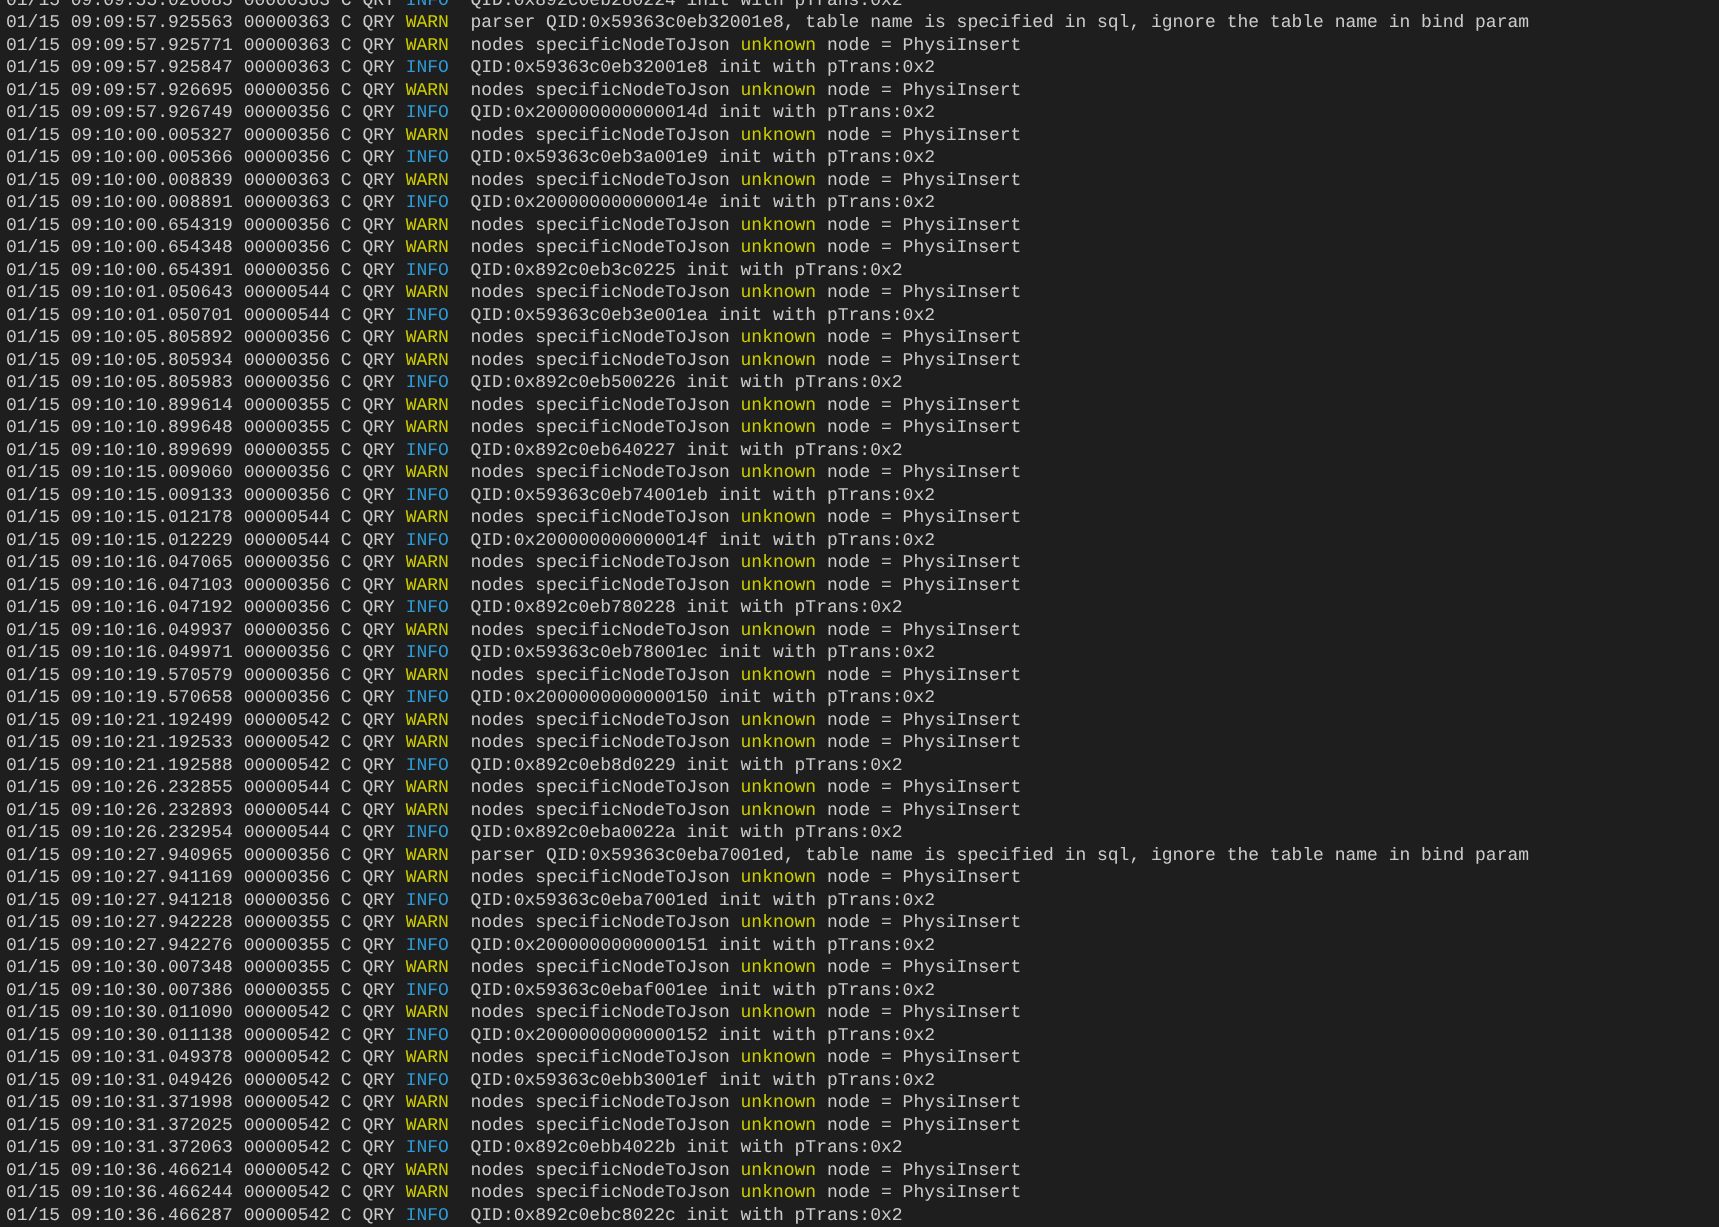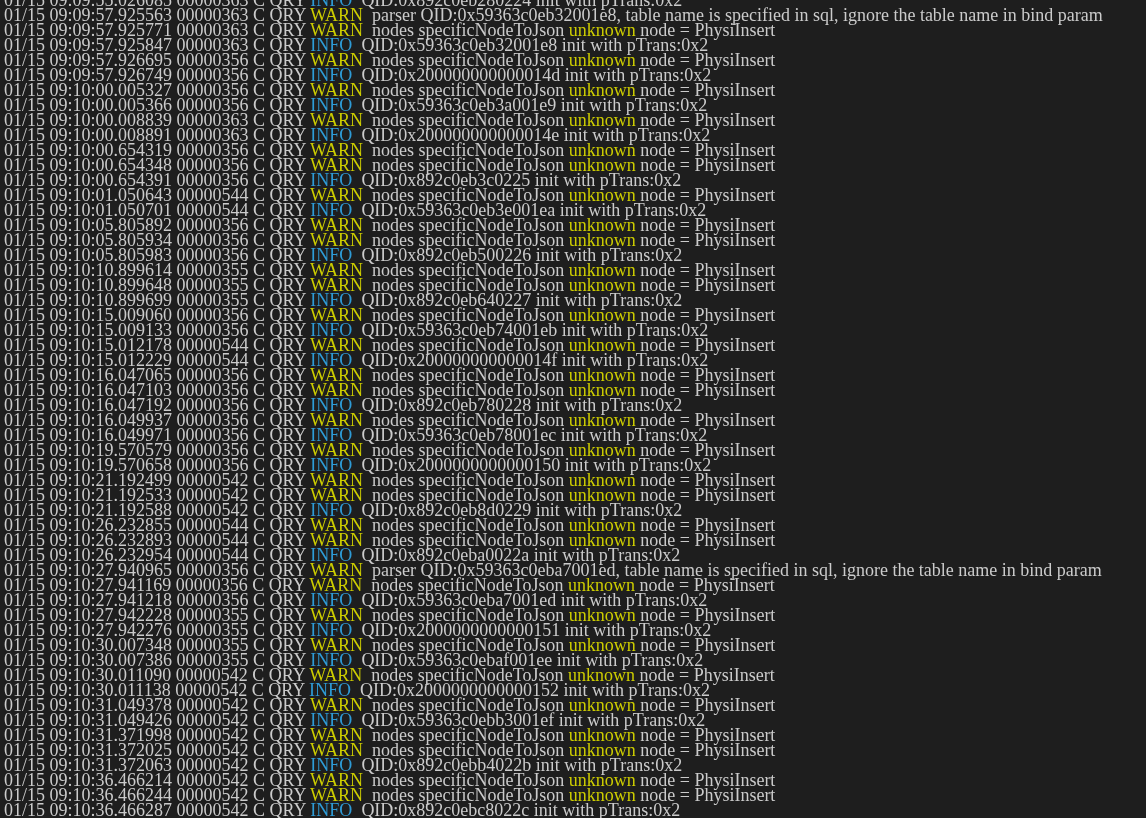--- a/index.html
+++ b/index.html
@@ -12,22 +12,22 @@
   html, body { margin: 0; padding: 0; }
   body {
     width: 1146px; height: 818px;
     overflow: hidden;
     background: var(--bg);
   }
   #terminal {
     position: relative;
     width: 100%; height: 100%;
     overflow: hidden;
-    font-family: Liberation Serif, serif;
-    font-size: 18px;
+    font-family: Liberation Mono, monospace;
+    font-size: 12px;
     line-height: 15px;
     color: var(--fg);
   }
   #log {
     margin-top: -7px;
     padding-left: 4px;
     white-space: pre;
   }
   .line { height: 15px; white-space: pre; }
   .lvl-warn { color: var(--warn); }

